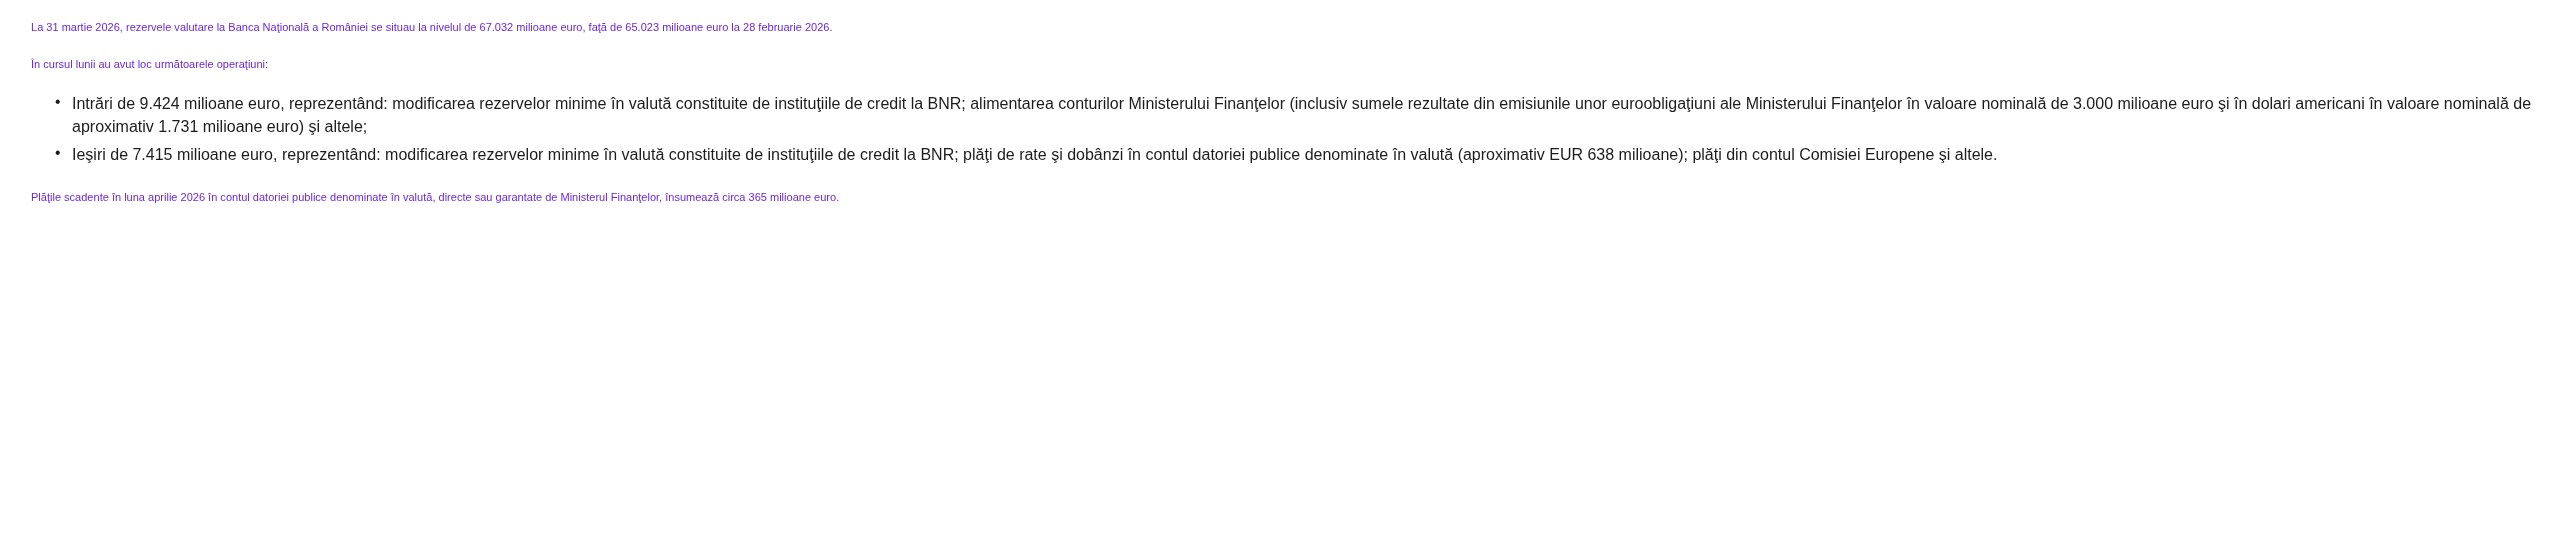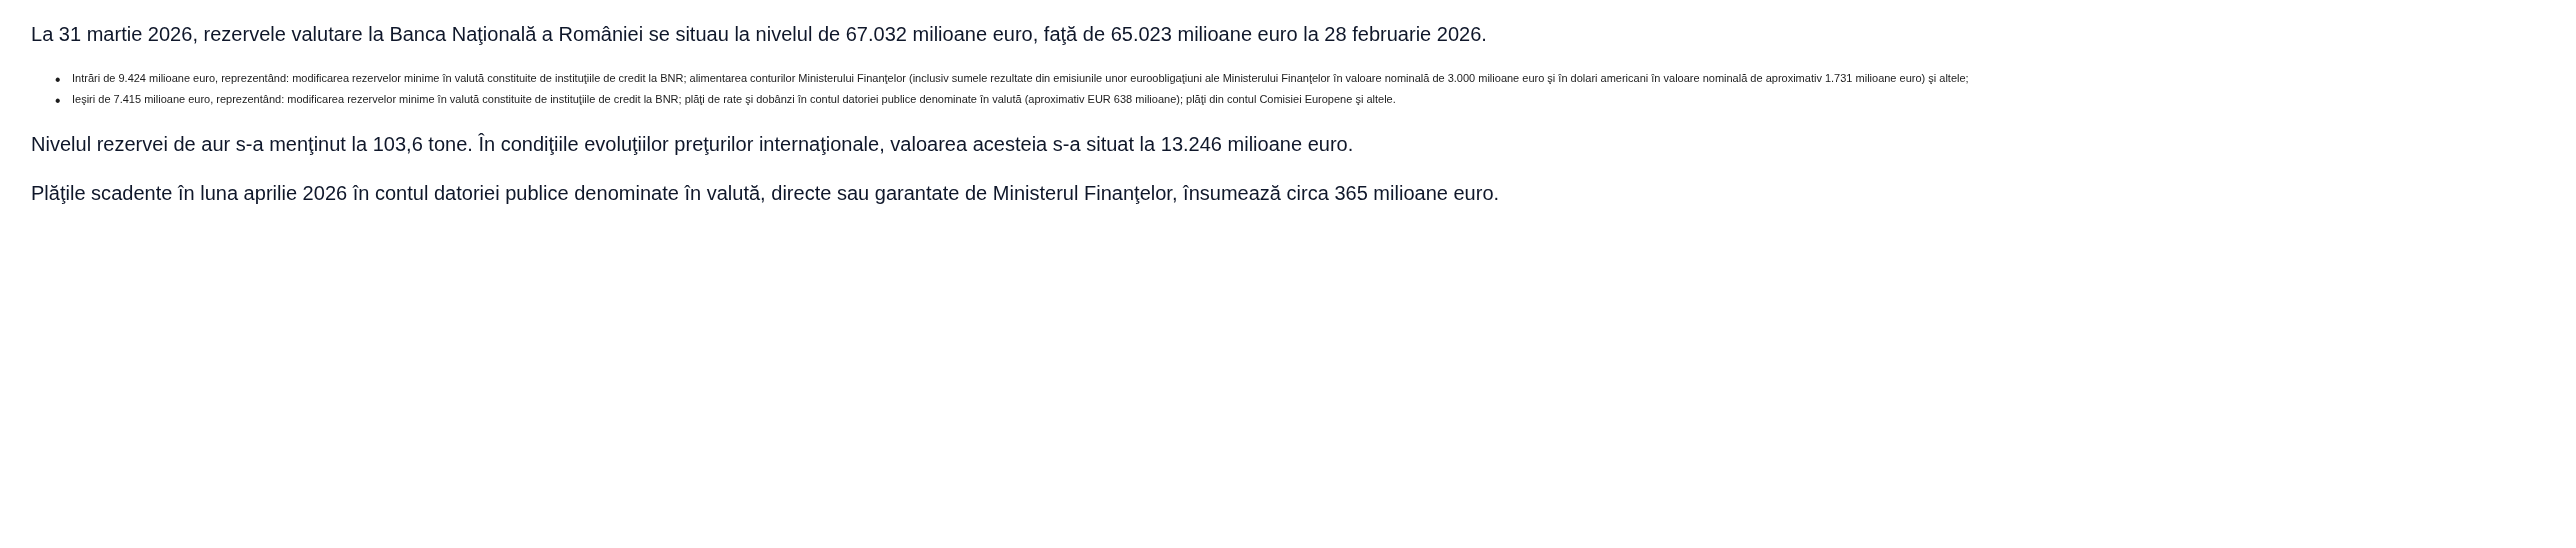--- a/index.html
+++ b/index.html
@@ -16,37 +16,37 @@
     overflow: hidden;
   }
   .page {
     box-sizing: border-box;
     width: 2576px;
     height: 549px;
     padding: 20.4px 31px 0 31px;
     background: #ffffff;
   }
   .para {
-    font-size: 20px;
+    font-size: 11px;
     line-height: 1.42;
     margin: 0 0 21px 0;
-    color: #0f172a;
+    color: #6d28d9;
     letter-spacing: 0.01px;
   }
   .para.tight {
     margin-bottom: 19px;
   }
   ul.ops {
     margin: 0 0 23.5px 0;
     padding: 0 0 0 41px;
     list-style: none;
   }
   ul.ops > li {
     position: relative;
-    font-size: 11px;
+    font-size: 16px;
     line-height: 1.46;
     margin: 0 0 4.7px 0;
     color: #1c1c1c;
     padding-left: 0;
   }
   ul.ops > li::before {
     content: "\2022";
     position: absolute;
     left: -17px;
     top: -0.8px;
@@ -58,25 +58,25 @@
     margin-top: 8px;
   }
 </style>
 </head>
 <body>
 
 <div class="page">
 
   <p class="para">La 31 martie 2026, rezervele valutare la Banca Naţională a României se situau la nivelul de 67.032 milioane euro, faţă de 65.023 milioane euro la 28 februarie 2026.</p>
 
+  <p class="para tight">În cursul lunii au avut loc următoarele operaţiuni:</p>
 
   <ul class="ops">
     <li>Intrări de 9.424 milioane euro, reprezentând: modificarea rezervelor minime în valută constituite de instituţiile de credit la BNR; alimentarea conturilor Ministerului Finanţelor  (inclusiv sumele rezultate din emisiunile unor euroobligaţiuni ale Ministerului Finanţelor în valoare nominală de 3.000 milioane euro şi în dolari americani în valoare nominală de aproximativ 1.731 milioane euro) şi altele;</li>
     <li>Ieşiri de 7.415 milioane euro, reprezentând: modificarea rezervelor minime în valută constituite de instituţiile de credit la BNR; plăţi de rate şi dobânzi în contul datoriei publice denominate în valută (aproximativ EUR 638 milioane); plăţi din contul Comisiei Europene şi altele.</li>
   </ul>
 
-  <p class="para">Nivelul rezervei de aur s-a menţinut la 103,6 tone. În condiţiile evoluţiilor preţurilor internaţionale, valoarea acesteia s-a situat la 13.246 milioane euro.</p>
 
 
   <p class="para trailing">Plăţile scadente în luna aprilie 2026 în contul datoriei publice denominate în valută, directe sau garantate de Ministerul Finanţelor, însumează circa 365 milioane euro.</p>
 
 </div>
 
 
 </body></html>

